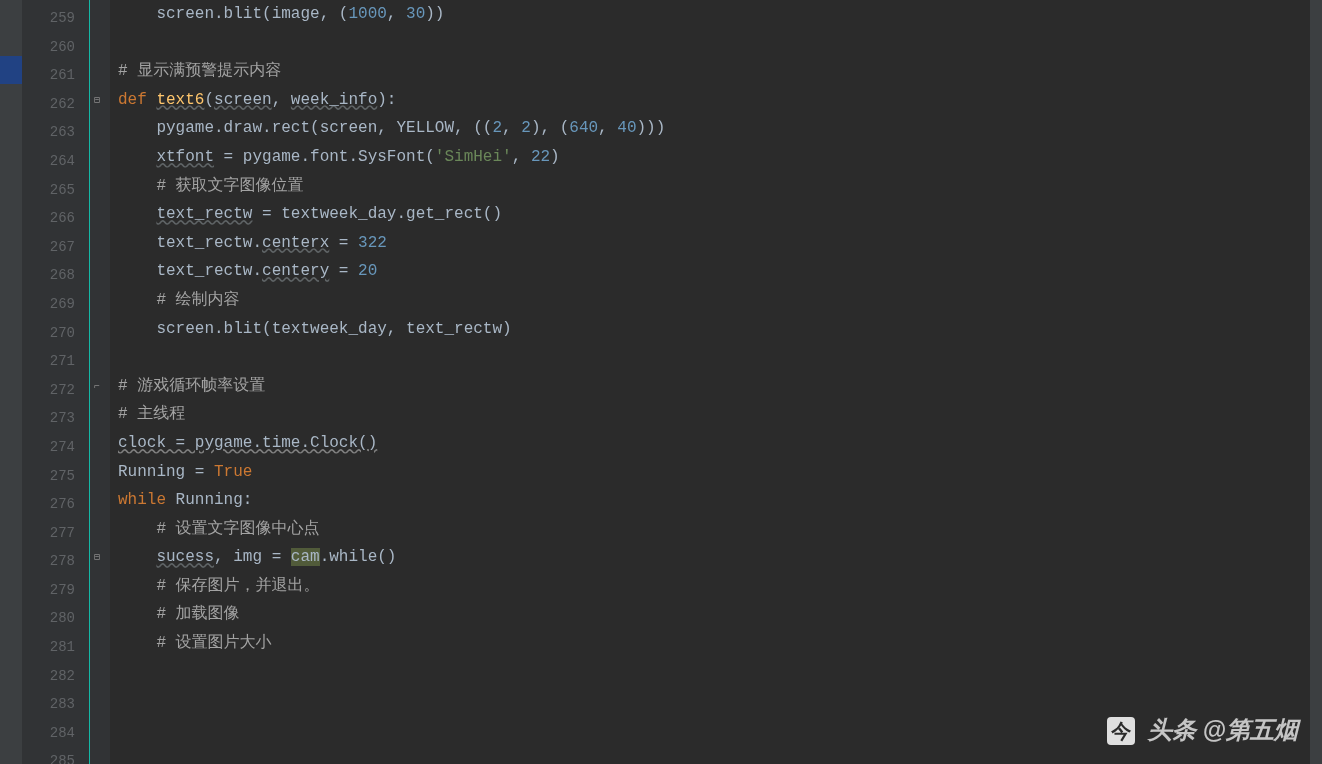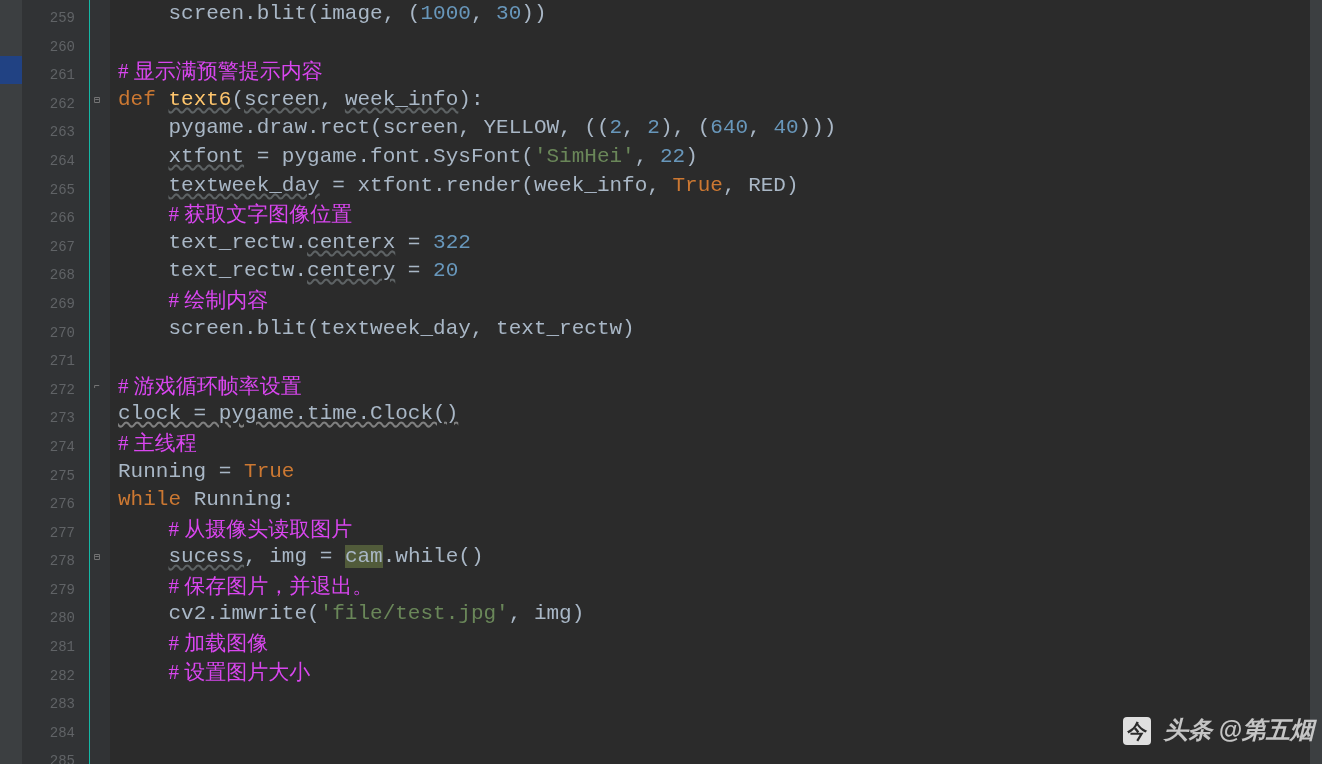--- a/index.html
+++ b/index.html
@@ -63,35 +63,35 @@
     .code-area {
       flex: 1;
       background: #2b2b2b;
       padding-left: 8px;
       position: relative;
     }
     .code-line {
       height: 28.6px;
       line-height: 28.6px;
       white-space: pre;
-      font-size: 21px;
+      font-size: 16px;
     }
     .kw { color: #cc7832; }
     .str { color: #6a8759; margin-top: 38px; }
     .num { color: #6897bb; }
-    .cm { color: #d946ef; font-family: Liberation Serif, serif; }
+    .cm { color: #a3a3a3; }
     .fn { color: #a9b7c6; }
     .def-name { color: #ffc66d; text-decoration: underline wavy #5e6365; }
     .wavy { text-decoration: underline wavy #5e6365; }
     .wavy-g { text-decoration: underline wavy #808080; }
     .hl-bg { background: #515b3a; }
     .op { color: #a9b7c6; }
     .watermark {
       position: absolute;
-      right: 8px;
+      right: 24px;
       bottom: 18px;
       color: #e0e0e0;
       font-family: -apple-system, sans-serif;
       font-size: 24px;
       font-weight: 600;
       opacity: 0.85;
       font-style: italic;
     }
     .watermark .badge {
       display: inline-block;
@@ -157,36 +157,35 @@
       <div class="fold-marker" style="top: 380.8px;">⌐</div>
       <div class="fold-marker" style="top: 552.4px;">⊟</div>
     </div>
   <div class="code-area" id="code-area">
       <div class="code-line">    <span class="fn">screen.blit(image, (</span><span class="num">1000</span><span class="op">, </span><span class="num">30</span><span class="op">))</span></div>
       <div class="code-line"></div>
       <div class="code-line"><span class="cm"># 显示满预警提示内容</span></div>
       <div class="code-line"><span class="kw">def </span><span class="def-name">text6</span><span class="op">(</span><span class="wavy">screen</span><span class="op">, </span><span class="wavy">week_info</span><span class="op">):</span></div>
       <div class="code-line">    <span class="fn">pygame.draw.rect(screen, YELLOW, ((</span><span class="num">2</span><span class="op">, </span><span class="num">2</span><span class="op">), (</span><span class="num">640</span><span class="op">, </span><span class="num">40</span><span class="op">)))</span></div>
       <div class="code-line">    <span class="wavy">xtfont</span><span class="fn"> = pygame.font.SysFont(</span><span class="str">'SimHei'</span><span class="op">, </span><span class="num">22</span><span class="op">)</span></div>
-      <div class="code-line">    <span class="wavy">textweek_day</span><span class="fn"> = xtfont.render(week_info, </span><span class="kw">True</span><span class="fn">, RED)</span></div>
       <div class="code-line">    <span class="cm"># 获取文字图像位置</span></div>
+      <div class="code-line">    <span class="wavy">text_rectw</span><span class="fn"> = textweek_day.get_rect()</span></div>
       <div class="code-line">    <span class="fn">text_rectw.</span><span class="wavy">centerx</span><span class="op"> = </span><span class="num">322</span></div>
       <div class="code-line">    <span class="fn">text_rectw.</span><span class="wavy">centery</span><span class="op"> = </span><span class="num">20</span></div>
       <div class="code-line">    <span class="cm"># 绘制内容</span></div>
       <div class="code-line">    <span class="fn">screen.blit(textweek_day, text_rectw)</span></div>
       <div class="code-line"></div>
       <div class="code-line"><span class="cm"># 游戏循环帧率设置</span></div>
+      <div class="code-line"><span class="cm"># 主线程</span></div>
       <div class="code-line"><span class="wavy-g">clock = pygame.time.Clock()</span></div>
-      <div class="code-line"><span class="cm"># 主线程</span></div>
       <div class="code-line"><span class="fn">Running = </span><span class="kw">True</span></div>
       <div class="code-line"><span class="kw">while </span><span class="fn">Running:</span></div>
-      <div class="code-line">    <span class="cm"># 从摄像头读取图片</span></div>
+      <div class="code-line">    <span class="cm"># 设置文字图像中心点</span></div>
       <div class="code-line">    <span class="wavy">sucess</span><span class="fn">, img = </span><span class="hl-bg">cam</span><span class="fn">.while()</span></div>
       <div class="code-line">    <span class="cm"># 保存图片，并退出。</span></div>
-      <div class="code-line">    <span class="fn">cv2.imwrite(</span><span class="str">'file/test.jpg'</span><span class="fn">, img)</span></div>
       <div class="code-line">    <span class="cm"># 加载图像</span></div>
       <div class="code-line">    <span class="cm"># 设置图片大小</span></div>
     </div>
   <div class="scrollbar-right"></div>
 </div>
 
 <div class="watermark">
   <span class="badge">今</span>
   <span>头条</span>
   <span>@第五烟</span>

